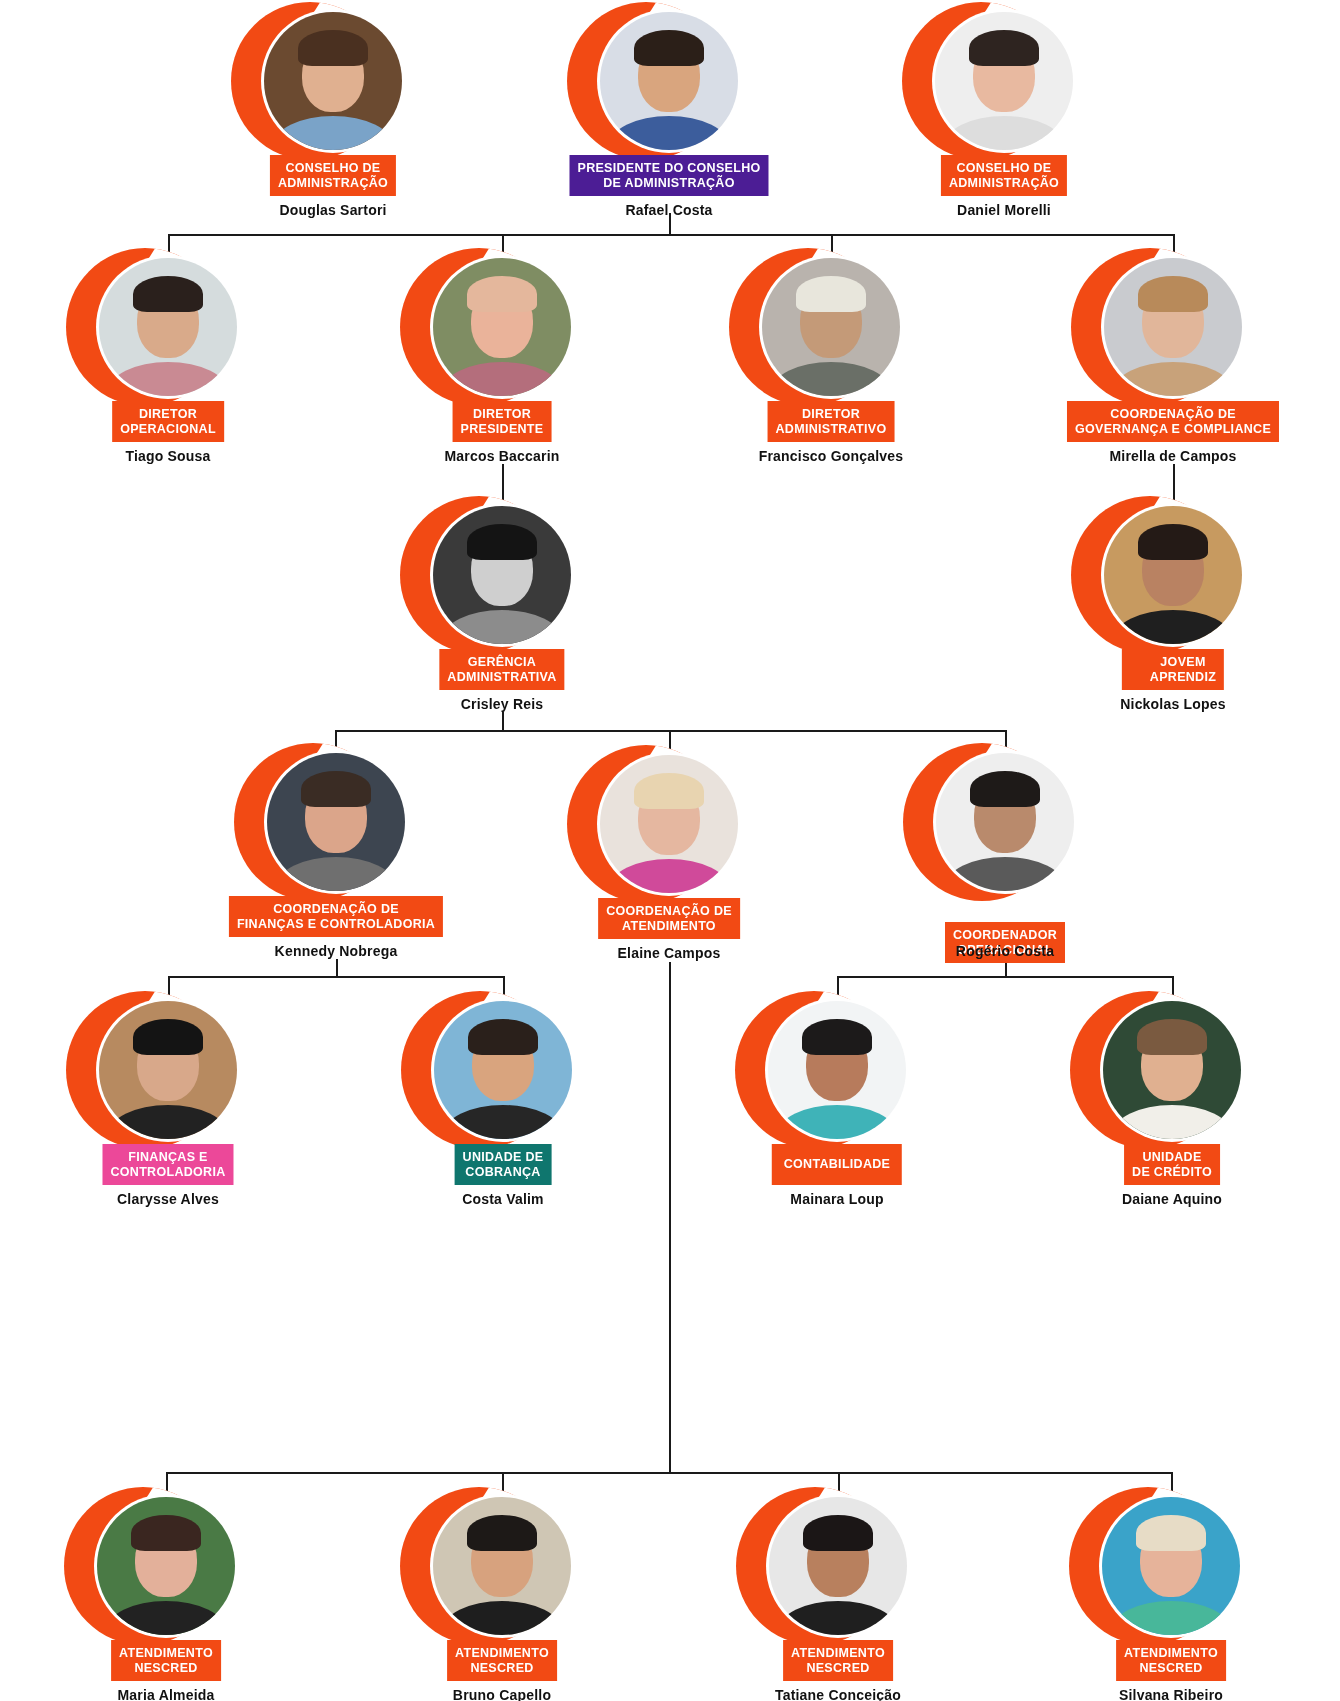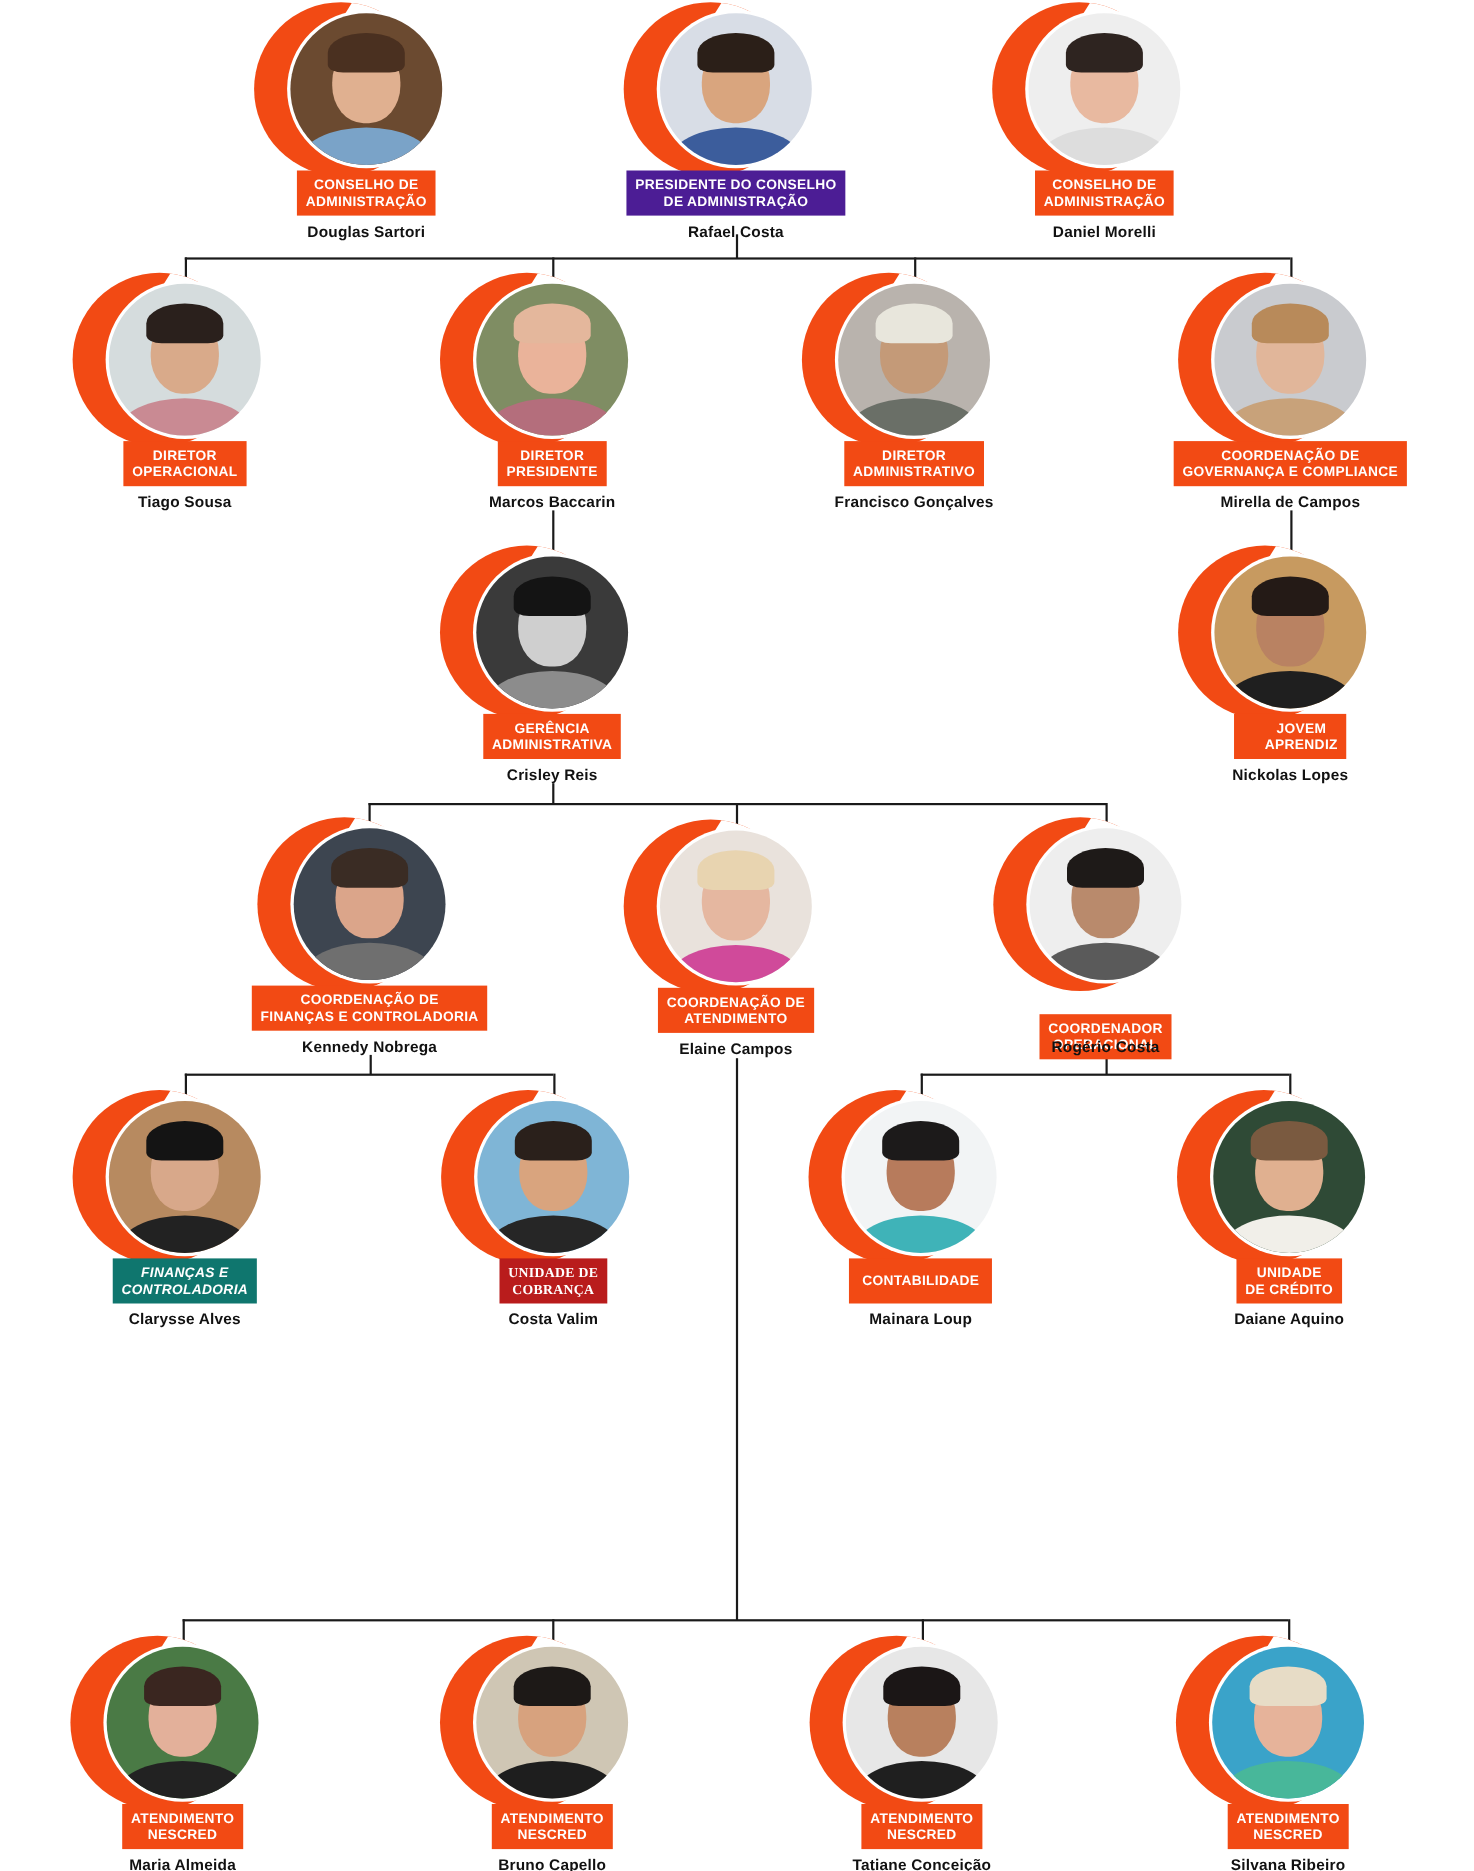--- a/index.html
+++ b/index.html
@@ -252,36 +252,36 @@
 
 <div class="node" style="left:168px; top:1001px;">
     <div class="ring" style="background: rgb(242, 74, 20);">
       <div class="ring-cut"></div>
     </div>
     <div class="photo" style="background: rgb(183, 138, 96);">
       <div class="body" style="background: rgb(34, 34, 34);"></div>
       <div class="head" style="background: rgb(216, 168, 138);"></div>
       <div class="hair" style="background: rgb(20, 20, 20);"></div>
     </div>
-    <div class="label" style="background: #0f766e; font-style: italic;">
+    <div class="label" style="background: #ec4899;">
       <span>FINANÇAS E</span>
       <span>CONTROLADORIA</span>
     </div>
     <div class="name">Clarysse Alves</div>
   </div>
 <div class="node" style="left:503px; top:1001px;">
     <div class="ring" style="background: rgb(242, 74, 20);">
       <div class="ring-cut"></div>
     </div>
     <div class="photo" style="background: rgb(127, 181, 214);">
       <div class="body" style="background: rgb(38, 38, 38);"></div>
       <div class="head" style="background: rgb(217, 164, 126);"></div>
       <div class="hair" style="background: rgb(42, 32, 27);"></div>
     </div>
-    <div class="label" style="background: #b91c1c; font-family: Liberation Serif, serif;">
+    <div class="label" style="background: #0f766e;">
       <span>UNIDADE DE</span>
       <span>COBRANÇA</span>
     </div>
     <div class="name">Costa Valim</div>
   </div>
 <div class="node" style="left:837px; top:1001px;">
     <div class="ring" style="background: rgb(242, 74, 20);">
       <div class="ring-cut"></div>
     </div>
     <div class="photo" style="background: rgb(242, 244, 245);">

